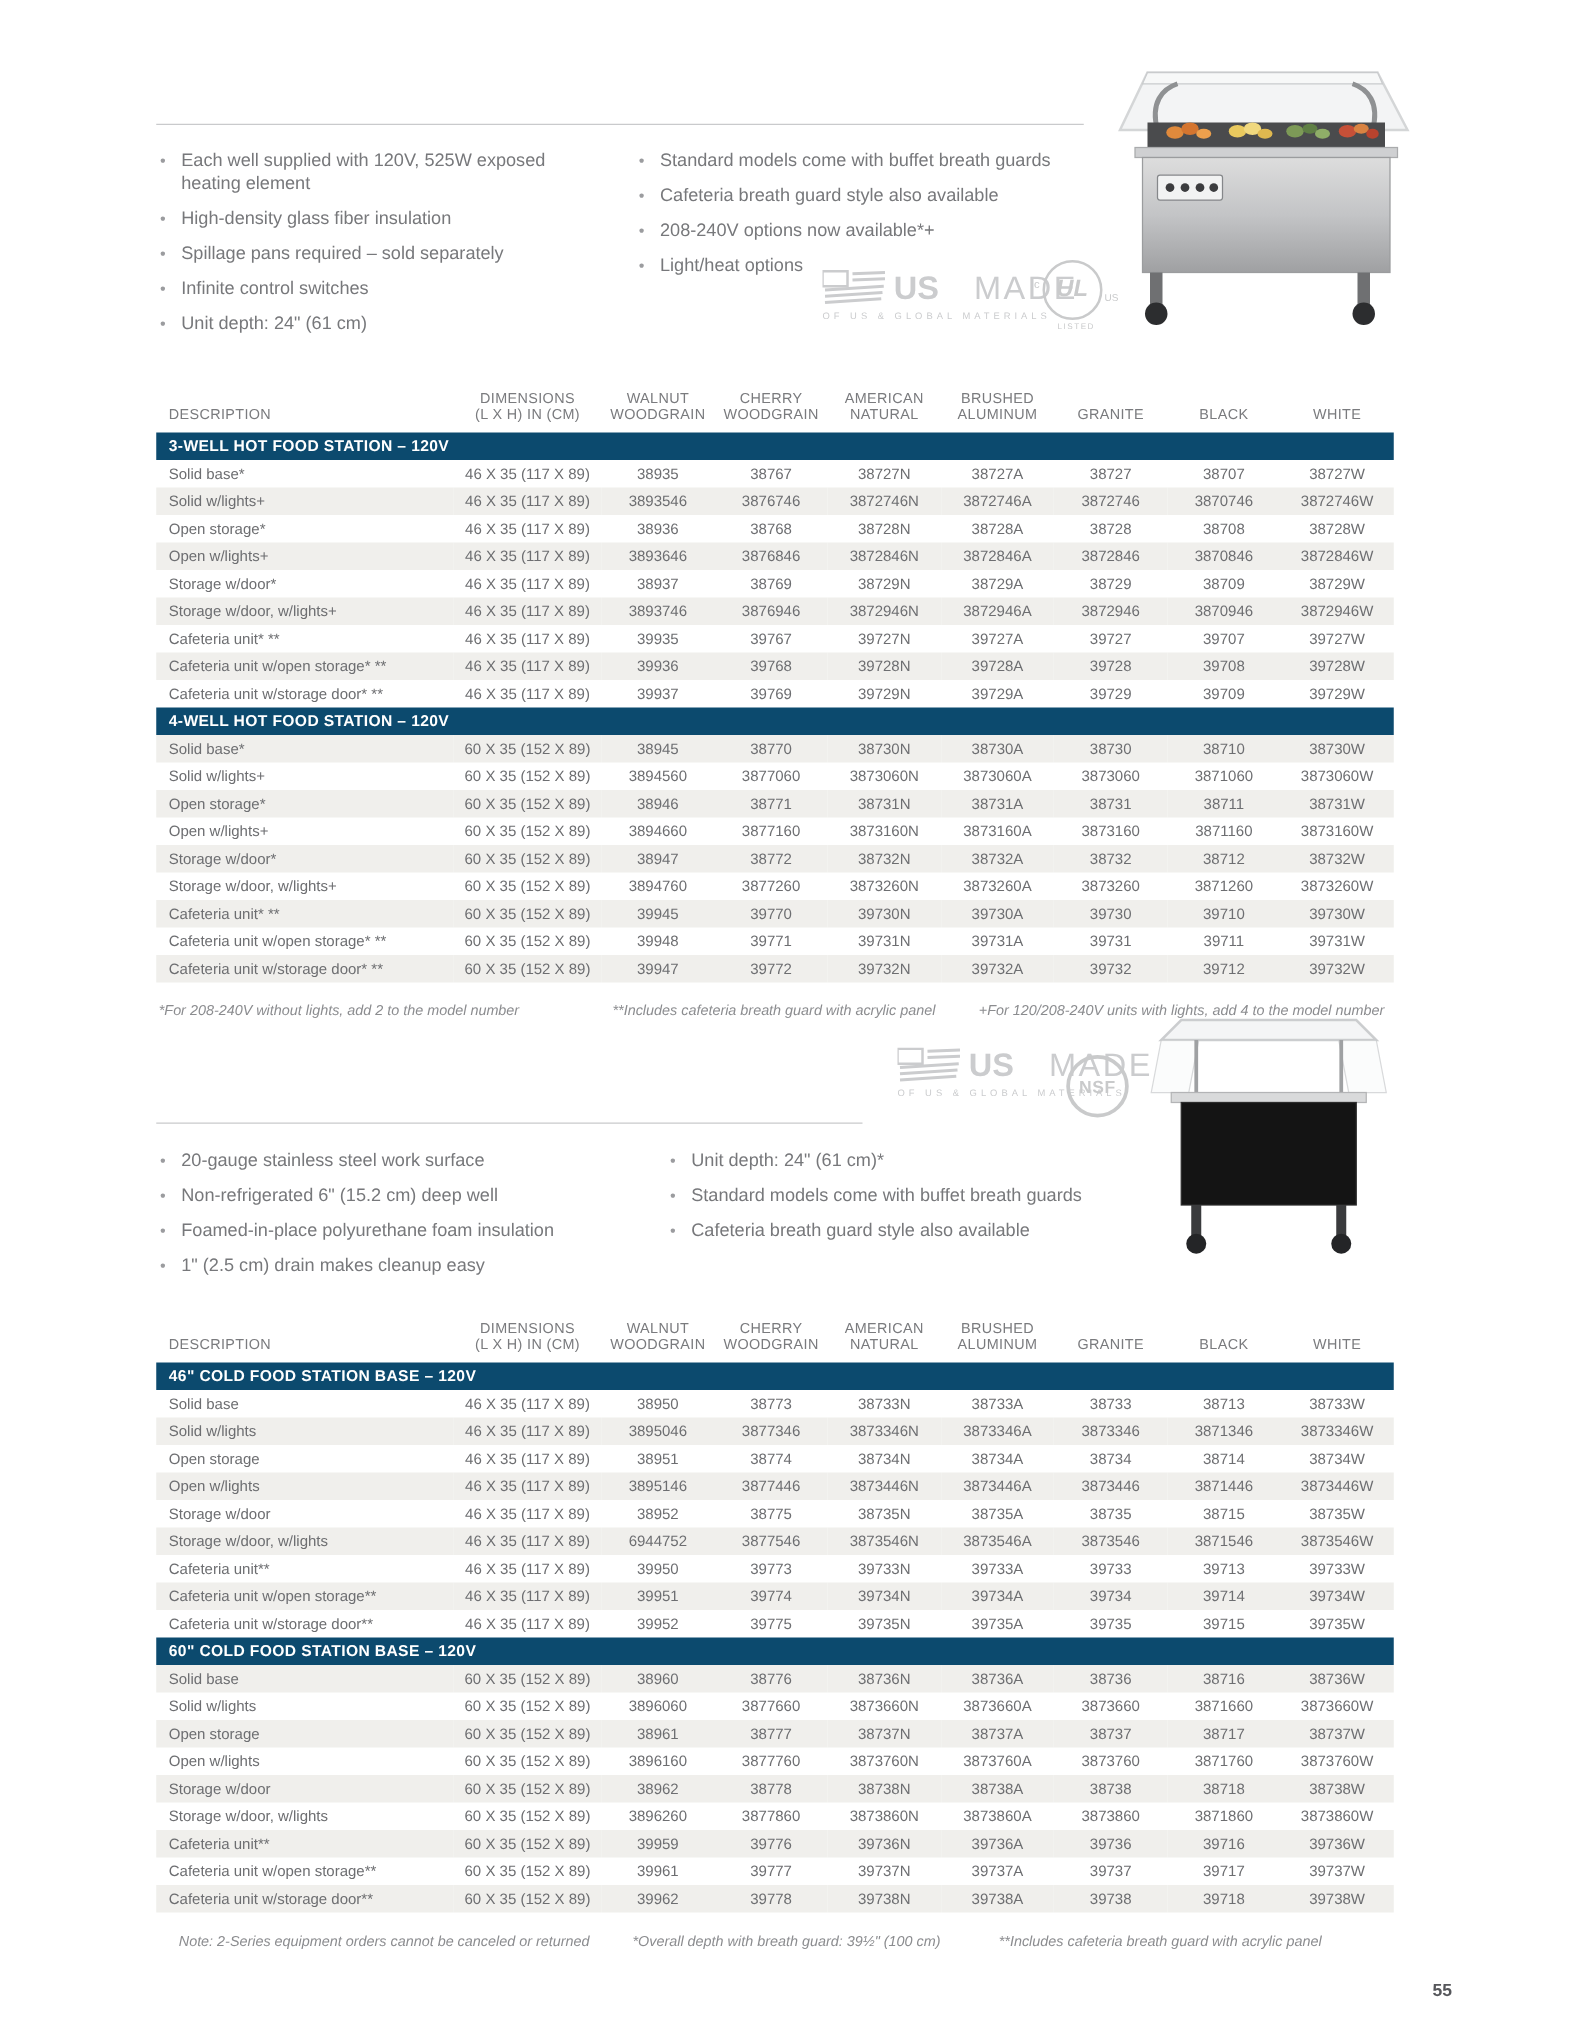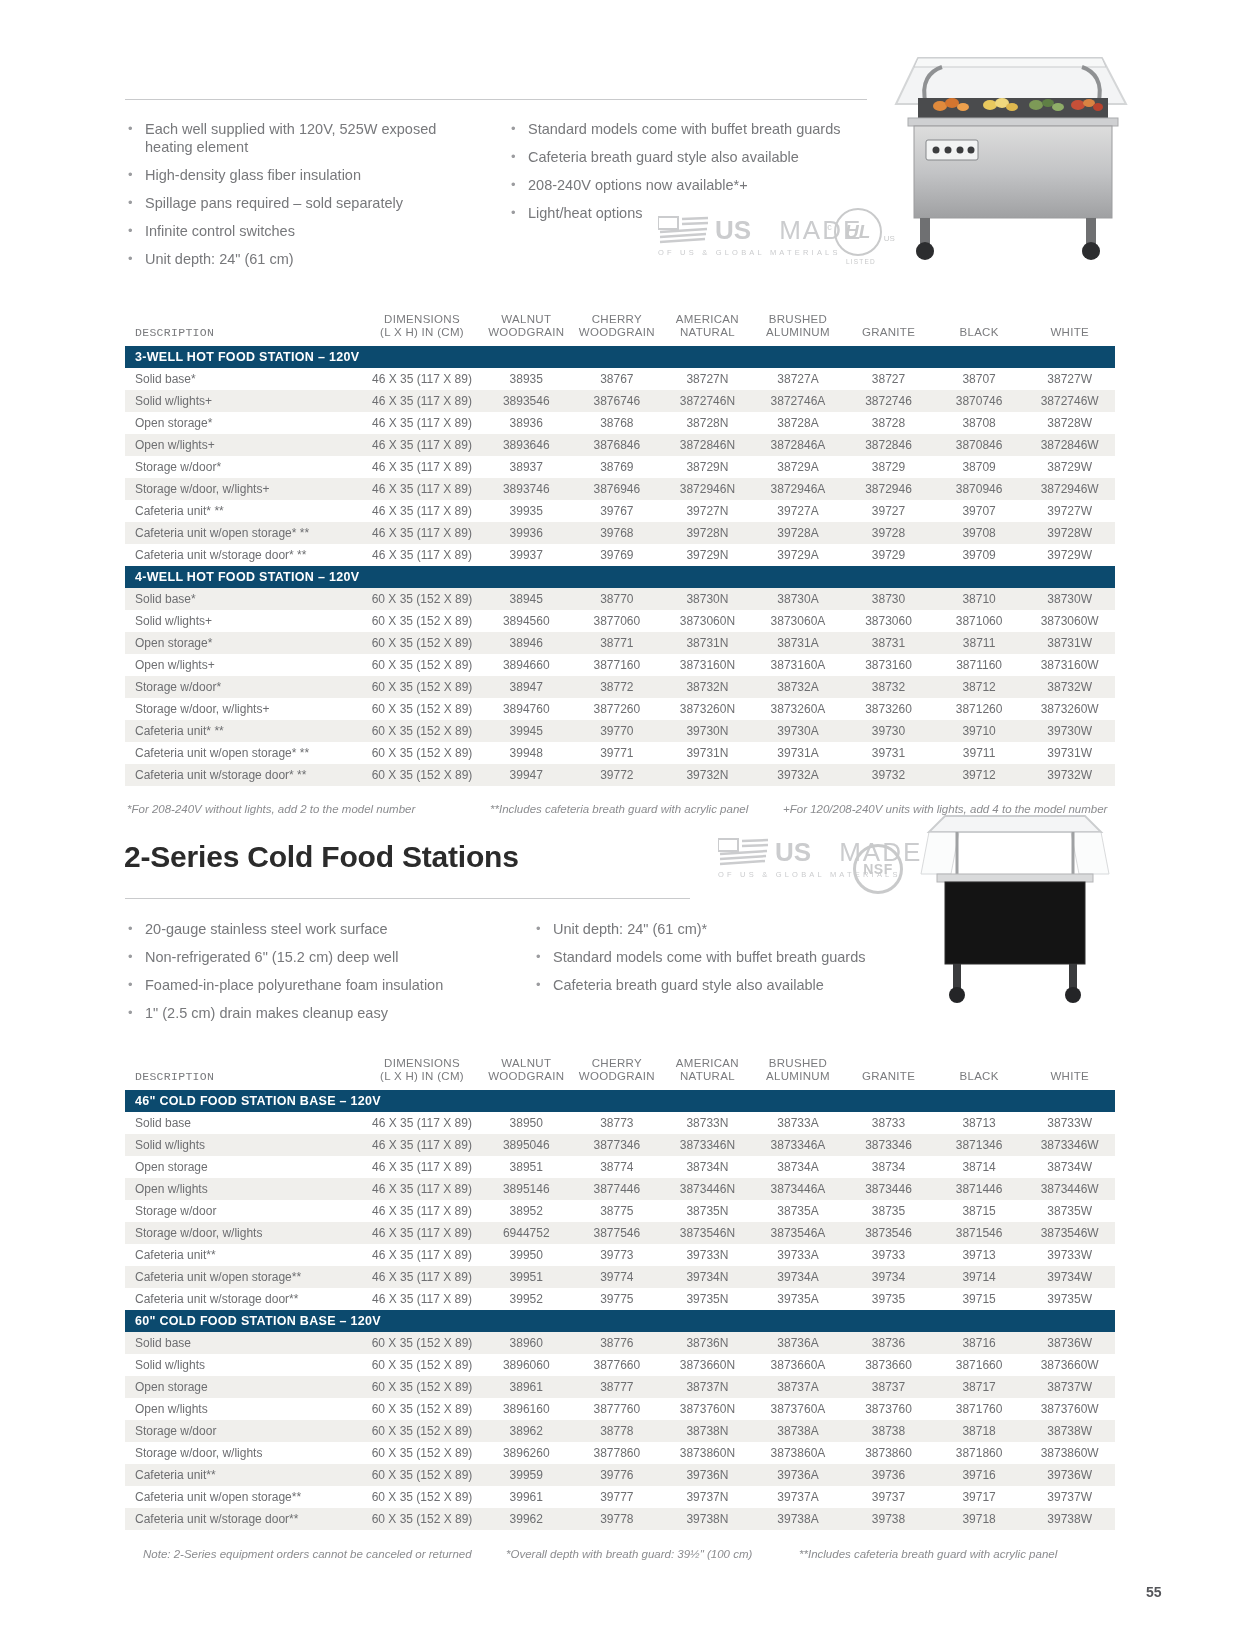--- a/index.html
+++ b/index.html
@@ -21,21 +21,21 @@
   .bullet .btext{flex:1; font-size:14.5px; line-height:18px; color:#77787b;}
   
   .data-table{
     position:absolute; width:990px; border-collapse:collapse; table-layout:fixed;
   }
   .data-table thead tr{height:54px;}
   .data-table th{
     vertical-align:bottom; padding:0 0 7px 0; font-weight:400;
     font-size:11.5px; line-height:13px; color:#7a7b7e; letter-spacing:0.3px;
   }
-  .data-table th.col-desc{text-align:left; padding-left:10px;font-family:Liberation Mono, monospace;}
+  .data-table th.col-desc{text-align:left; padding-left:10px;}
   .data-table th{text-align:center;}
   .data-table col.c-desc{width:238px;}
   .data-table col.c-dim{width:118px;}
   .data-table tbody tr{height:22px;}
   .data-table tbody tr.band{background:#0c4a6e; height:22px;}
   .data-table tbody tr.band td{
     color:#ffffff; font-weight:700; font-size:12.5px; letter-spacing:0.3px;
     text-align:left; padding-left:10px;
   }
   .data-table tbody tr.alt{background:#f0efec;}
@@ -435,21 +435,20 @@
         </tr>
       </tbody>
     </table>
 
   <div class="footnotes" style="left:127px; top:803px; width:988px;">
     <span class="fn1">*For 208-240V without lights, add 2 to the model number</span>
     <span class="fn2">**Includes cafeteria breath guard with acrylic panel</span>
     <span class="fn3">+For 120/208-240V units with lights, add 4 to the model number</span>
   </div>
 
-  <h1 class="title" style="left:124px; top:840px;">2-Series Cold Food Stations</h1>
   <div class="rule" style="left:125px; top:898px; width:565px;"></div>
 
   <div class="usmade" style="left:718px; top:838px;">
     <svg class="flag" width="50" height="28" viewBox="0 0 50 28">
       <rect x="0" y="1" width="20" height="12" fill="none" stroke="#cbccce" stroke-width="2"></rect>
       <line x1="24" y1="3" x2="50" y2="2" stroke="#cbccce" stroke-width="2.5"></line>
       <line x1="24" y1="8" x2="50" y2="7" stroke="#cbccce" stroke-width="2.5"></line>
       <line x1="2" y1="16" x2="49" y2="13" stroke="#cbccce" stroke-width="2.5"></line>
       <line x1="2" y1="21" x2="48" y2="18" stroke="#cbccce" stroke-width="2.5"></line>
       <line x1="2" y1="26" x2="47" y2="23" stroke="#cbccce" stroke-width="2.5"></line>

